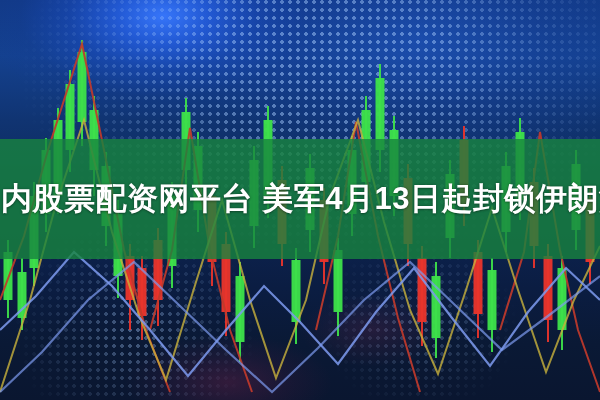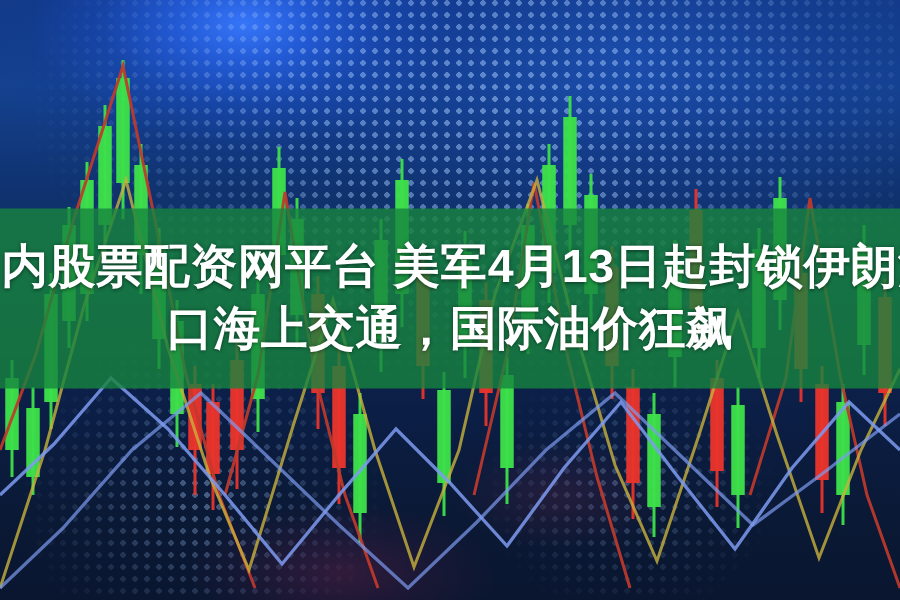--- a/index.html
+++ b/index.html
@@ -216,16 +216,15 @@
     <polyline id="trend-red4" fill="none" stroke-width="2" opacity=".92" points="500,330 524,252 540,132 560,250 578,330 600,392" stroke="#c0392b"></polyline>
     <polyline id="trend-olive" fill="none" stroke-width="2" opacity=".80" points="0,392 30,300 56,204 84,120 112,232 140,318 166,380 196,282 222,200 250,300 276,378 306,300 330,196 358,120 384,222 410,310 438,374 466,290 492,208 518,290 546,372 574,300 600,246" stroke="#c8b23c"></polyline>
     <polyline id="zigzag" fill="none" stroke-width="2.2" opacity=".85" points="0,330 36,296 74,252 112,286 150,330 188,376 226,330 264,286 300,322 338,364 376,312 414,268 452,318 490,366 528,312 566,268 600,300" stroke="#7e9bf0"></polyline>
     <polyline id="zigzag2" fill="none" stroke-width="2.2" opacity=".70" points="0,392 42,352 88,300 134,262 180,306 226,350 272,392 318,348 364,300 410,262 456,306 502,350 548,316 600,276" stroke="#7e9bf0"></polyline>
   </svg>
 
   <div id="green-band" style="top: 139px; height: 120px;"></div>
 
   <div id="headline" style="top: 139px; height: 120px;">
     <div class="hl-line">国内股票配资网平台 美军4月13日起封锁伊朗港</div>
-    <div class="hl-line">口海上交通，国际油价狂飙</div>
   </div>
 
 </div>
 
 </body></html>

